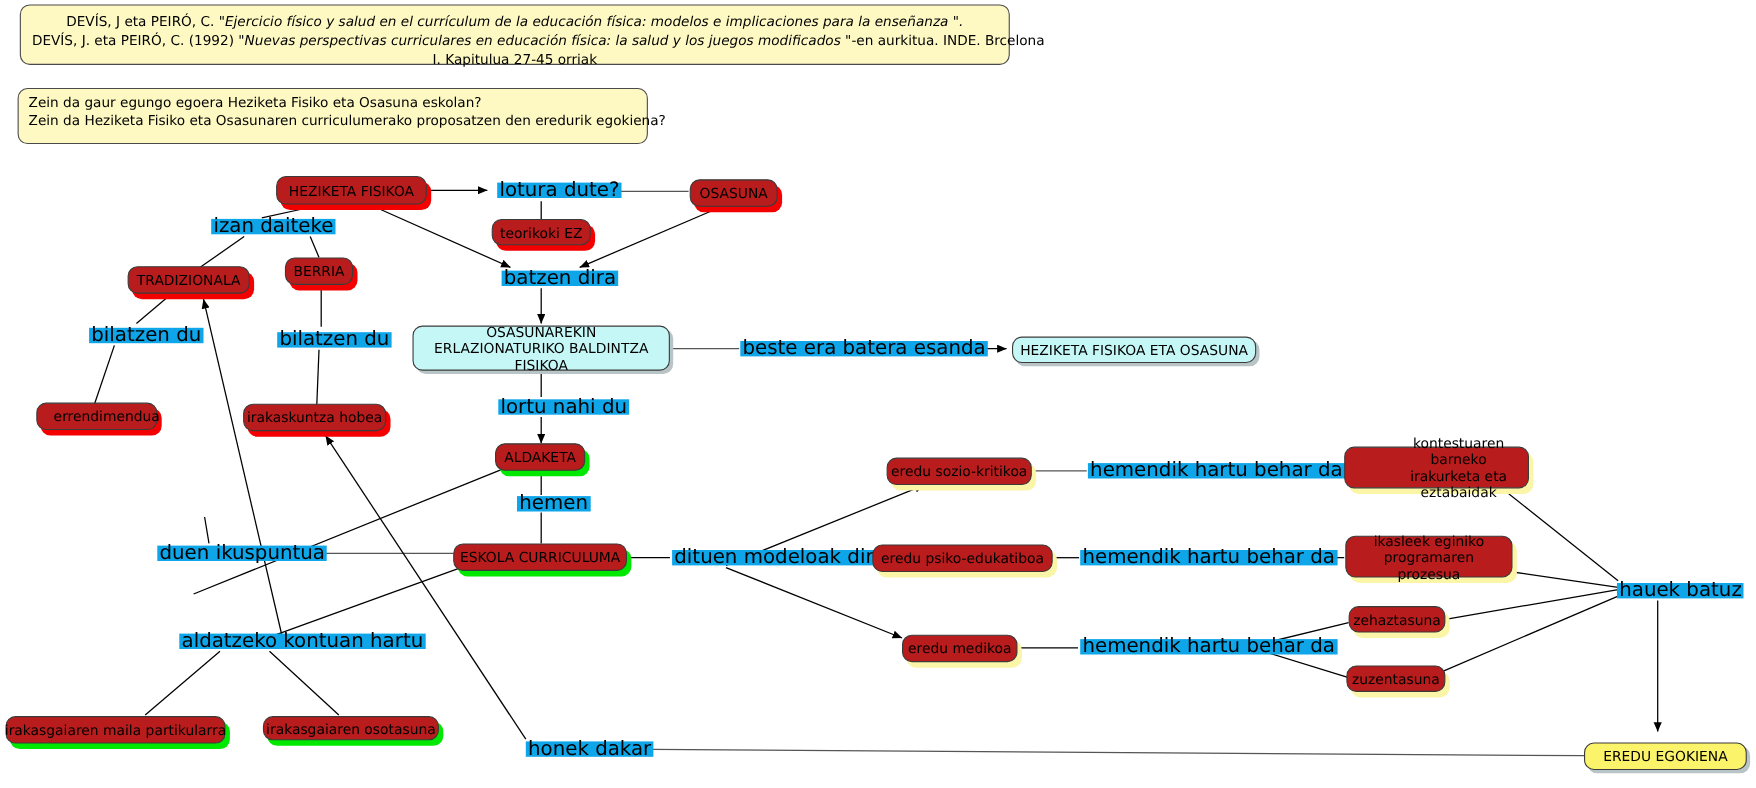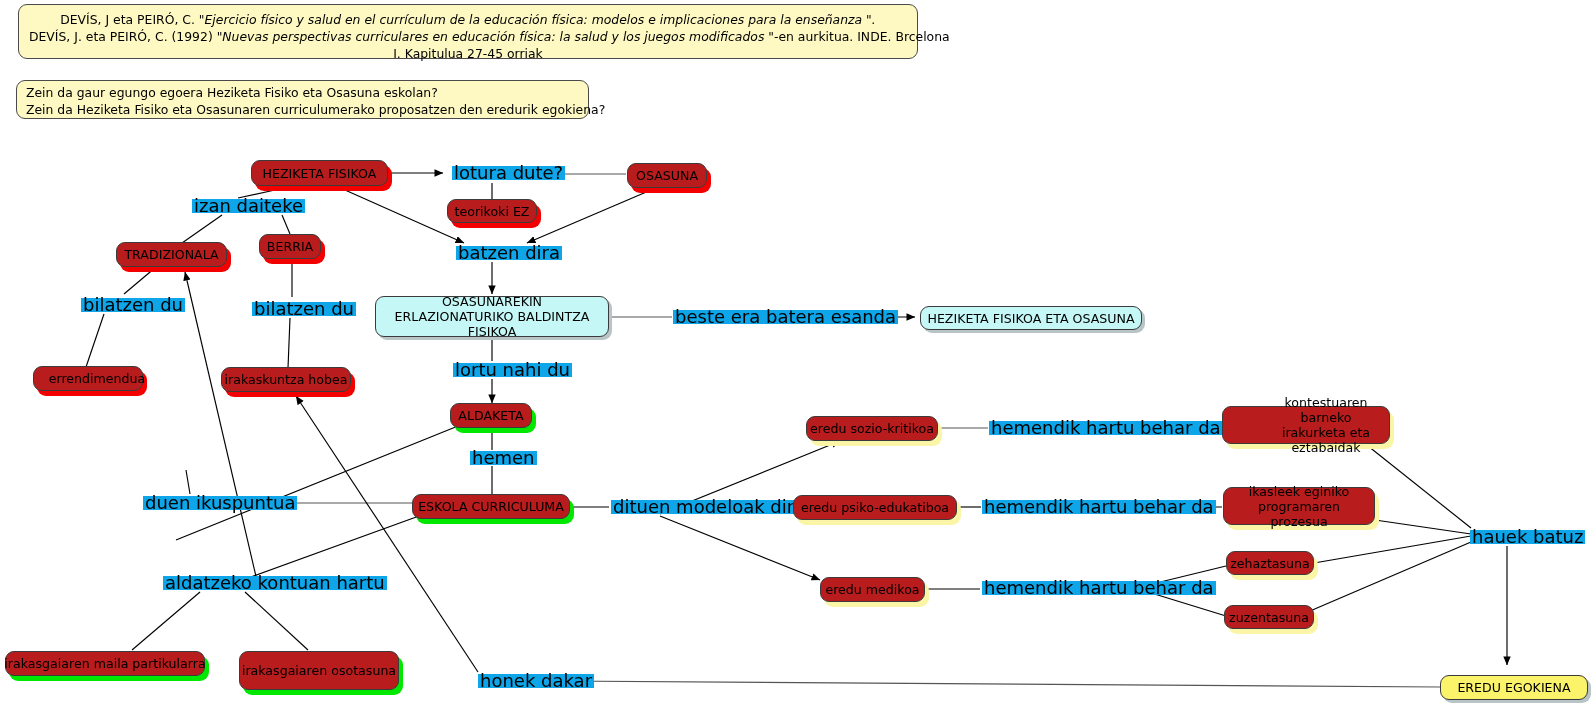--- a/index.html
+++ b/index.html
@@ -153,21 +153,21 @@
   <div class="panel center" style="left:18px;top:4px;width:900px;height:55px;">
     <div class="ln">
       <span>DEVÍS, J eta PEIRÓ, C. </span><span class="it">"Ejercicio físico y salud en el currículum de la educación física: modelos e implicaciones para la enseñanza ".</span>
     </div>
     <div class="ln">
       <span>DEVÍS, J. eta PEIRÓ, C. (1992) </span><span class="it">"Nuevas perspectivas curriculares en educación física: la salud y los juegos modificados "</span><span>-en aurkitua. INDE. Brcelona</span>
     </div>
     <div class="ln">I. Kapitulua 27-45 orriak</div>
   </div>
 
-  <div class="panel" style="left:16px;top:80px;width:573px;height:39px;padding:3px 9px;">
+  <div class="panel" style="left:16px;top:80px;width:573px;height:51px;padding:3px 9px;">
     <div class="ln">Zein da gaur egungo egoera Heziketa Fisiko eta Osasuna eskolan?</div>
     <div class="ln">Zein da Heziketa Fisiko eta Osasunaren curriculumerako proposatzen den eredurik egokiena?</div>
   </div>
 
   <div class="node sh-red" style="left:251px;top:160px;width:137px;height:26px;">
     <span>HEZIKETA FISIKOA</span>
   </div>
 
   <div class="node sh-red" style="left:627px;top:163px;width:80px;height:25px;">
     <span>OSASUNA</span>
@@ -234,21 +234,21 @@
   </div>
 
   <div class="node sh-yellow" style="left:1224px;top:605px;width:90px;height:24px;">
     <span>zuzentasuna</span>
   </div>
 
   <div class="node sh-green" style="left:5px;top:651px;width:200px;height:25px;">
     <span>irakasgaiaren maila partikularra</span>
   </div>
 
-  <div class="node sh-green" style="left:239px;top:651px;width:160px;height:39px;text-align:right;">
+  <div class="node sh-green" style="left:239px;top:651px;width:160px;height:22px;text-align:right;">
     <span>irakasgaiaren osotasuna</span>
   </div>
 
   <div class="node fill-yellow sh-gray" style="left:1440px;top:675px;width:148px;height:25px;">
     <span>EREDU EGOKIENA</span>
   </div>
 
   <div class="lbl" style="left:452px;top:166px;">lotura dute?</div>
   <div class="lbl" style="left:192px;top:199px;">izan daiteke</div>
   <div class="lbl" style="left:456px;top:246px;">batzen dira</div>

